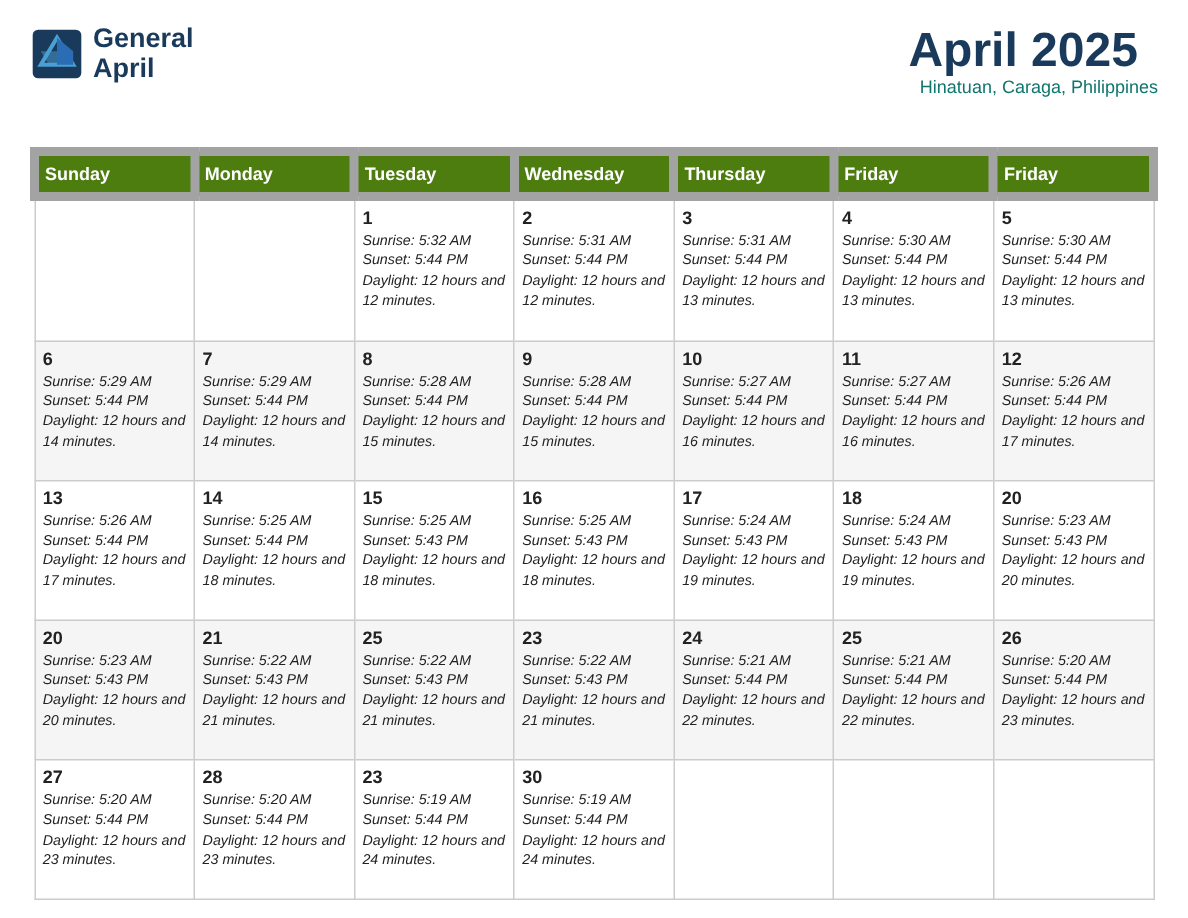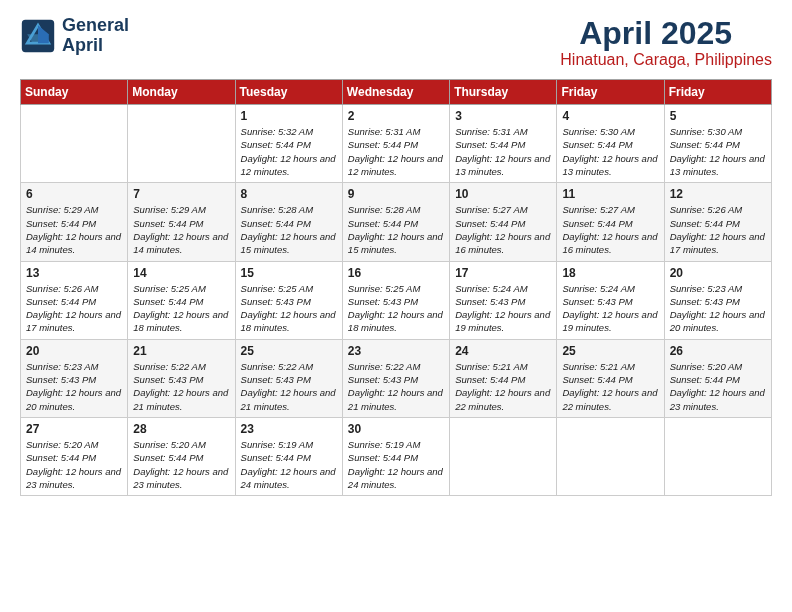--- a/index.html
+++ b/index.html
@@ -5,24 +5,25 @@
     * { box-sizing: border-box; margin: 0; padding: 0; }
     body {
       font-family: Arial, sans-serif;
       background: #fff;
       width: 792px;
       height: 612px;
       overflow: hidden;
     }
     .page {
       width: 792px;
-      height: 496px;
+      height: 612px;
       padding: 16px 20px 12px 20px;
       display: flex;
       flex-direction: column;
+      gap: 23px;
     }
     .header {
       display: flex;
       justify-content: space-between;
       align-items: flex-start;
       margin-bottom: 10px;
     }
     .logo {
       display: flex;
       align-items: center;
@@ -44,38 +45,38 @@
     .title-block {
       text-align: center;
     }
     .calendar-title {
       font-size: 32px;
       font-weight: bold;
       color: #1a3a5c;
       line-height: 1.1;
     }
     .calendar-subtitle {
-      font-size: 16px;
-      color: #b91c1c;
+      font-size: 12px;
+      color: #0f766e;
       margin-left: 21px;
     }
     .calendar-table {
       width: 100%;
       border-collapse: collapse;
       flex: 1;
       table-layout: fixed;
     }
     .calendar-table th {
-      background-color: #b91c1c;
+      background-color: #4d7c0f;
       color: #fff;
       font-size: 12px;
       font-weight: bold;
       padding: 5px 4px;
       text-align: left;
-      border: 1px solid #a3a3a3;
+      border: 6px solid #a3a3a3;
       margin-left: 44px;
     }
     .calendar-table td {
       border: 1px solid #ccc;
       vertical-align: top;
       padding: 4px 5px;
       font-size: 10px;
       color: #222;
       height: 78px;
       background: #fff;

